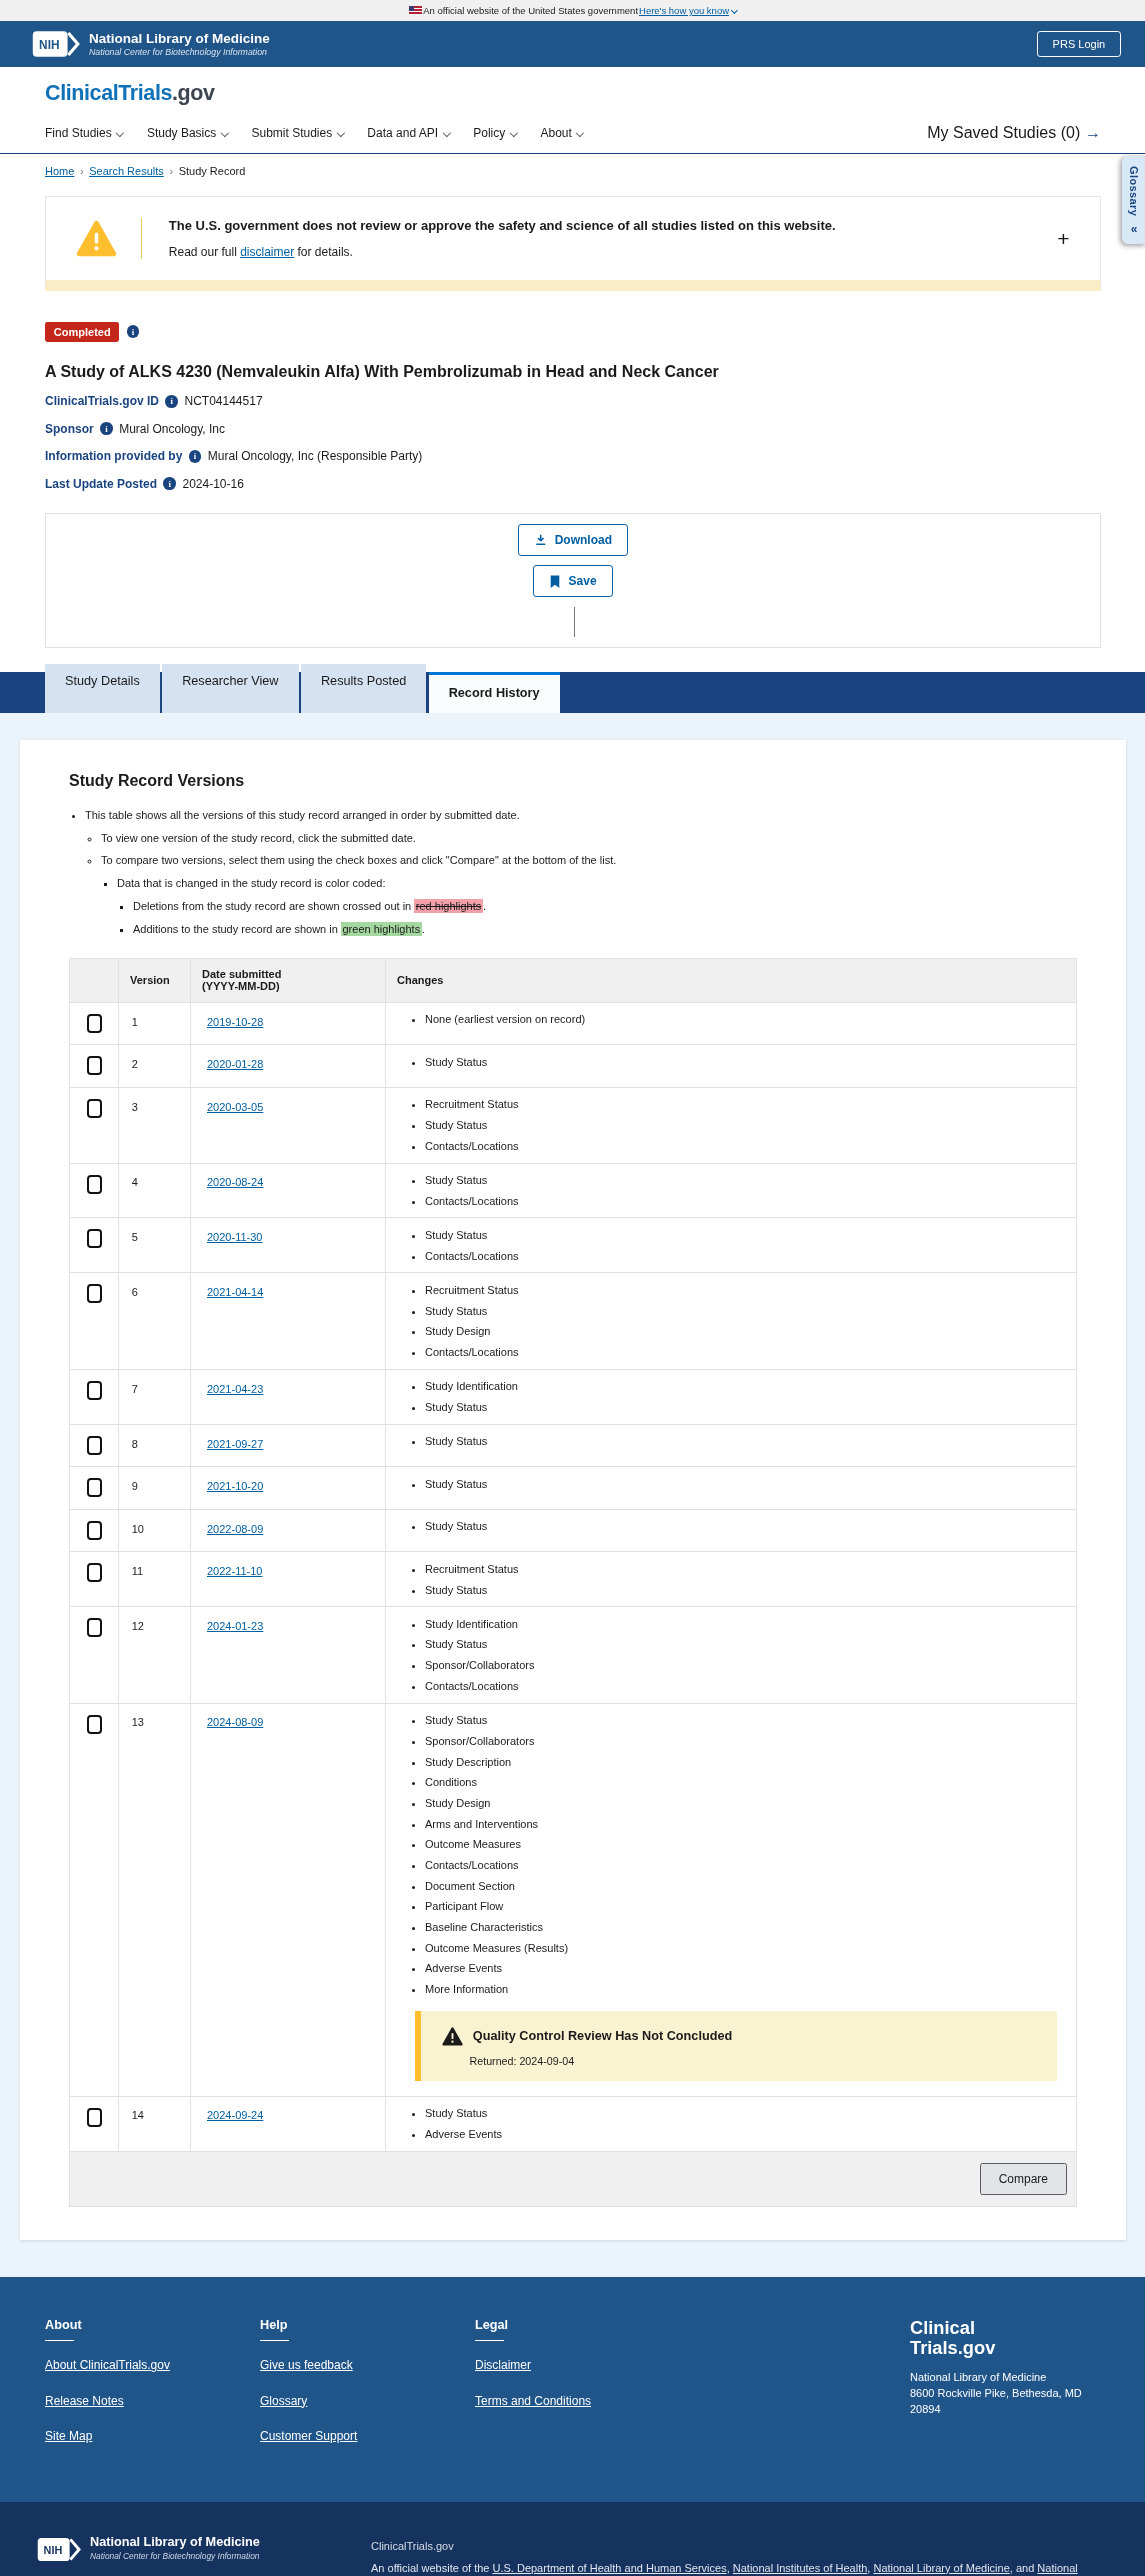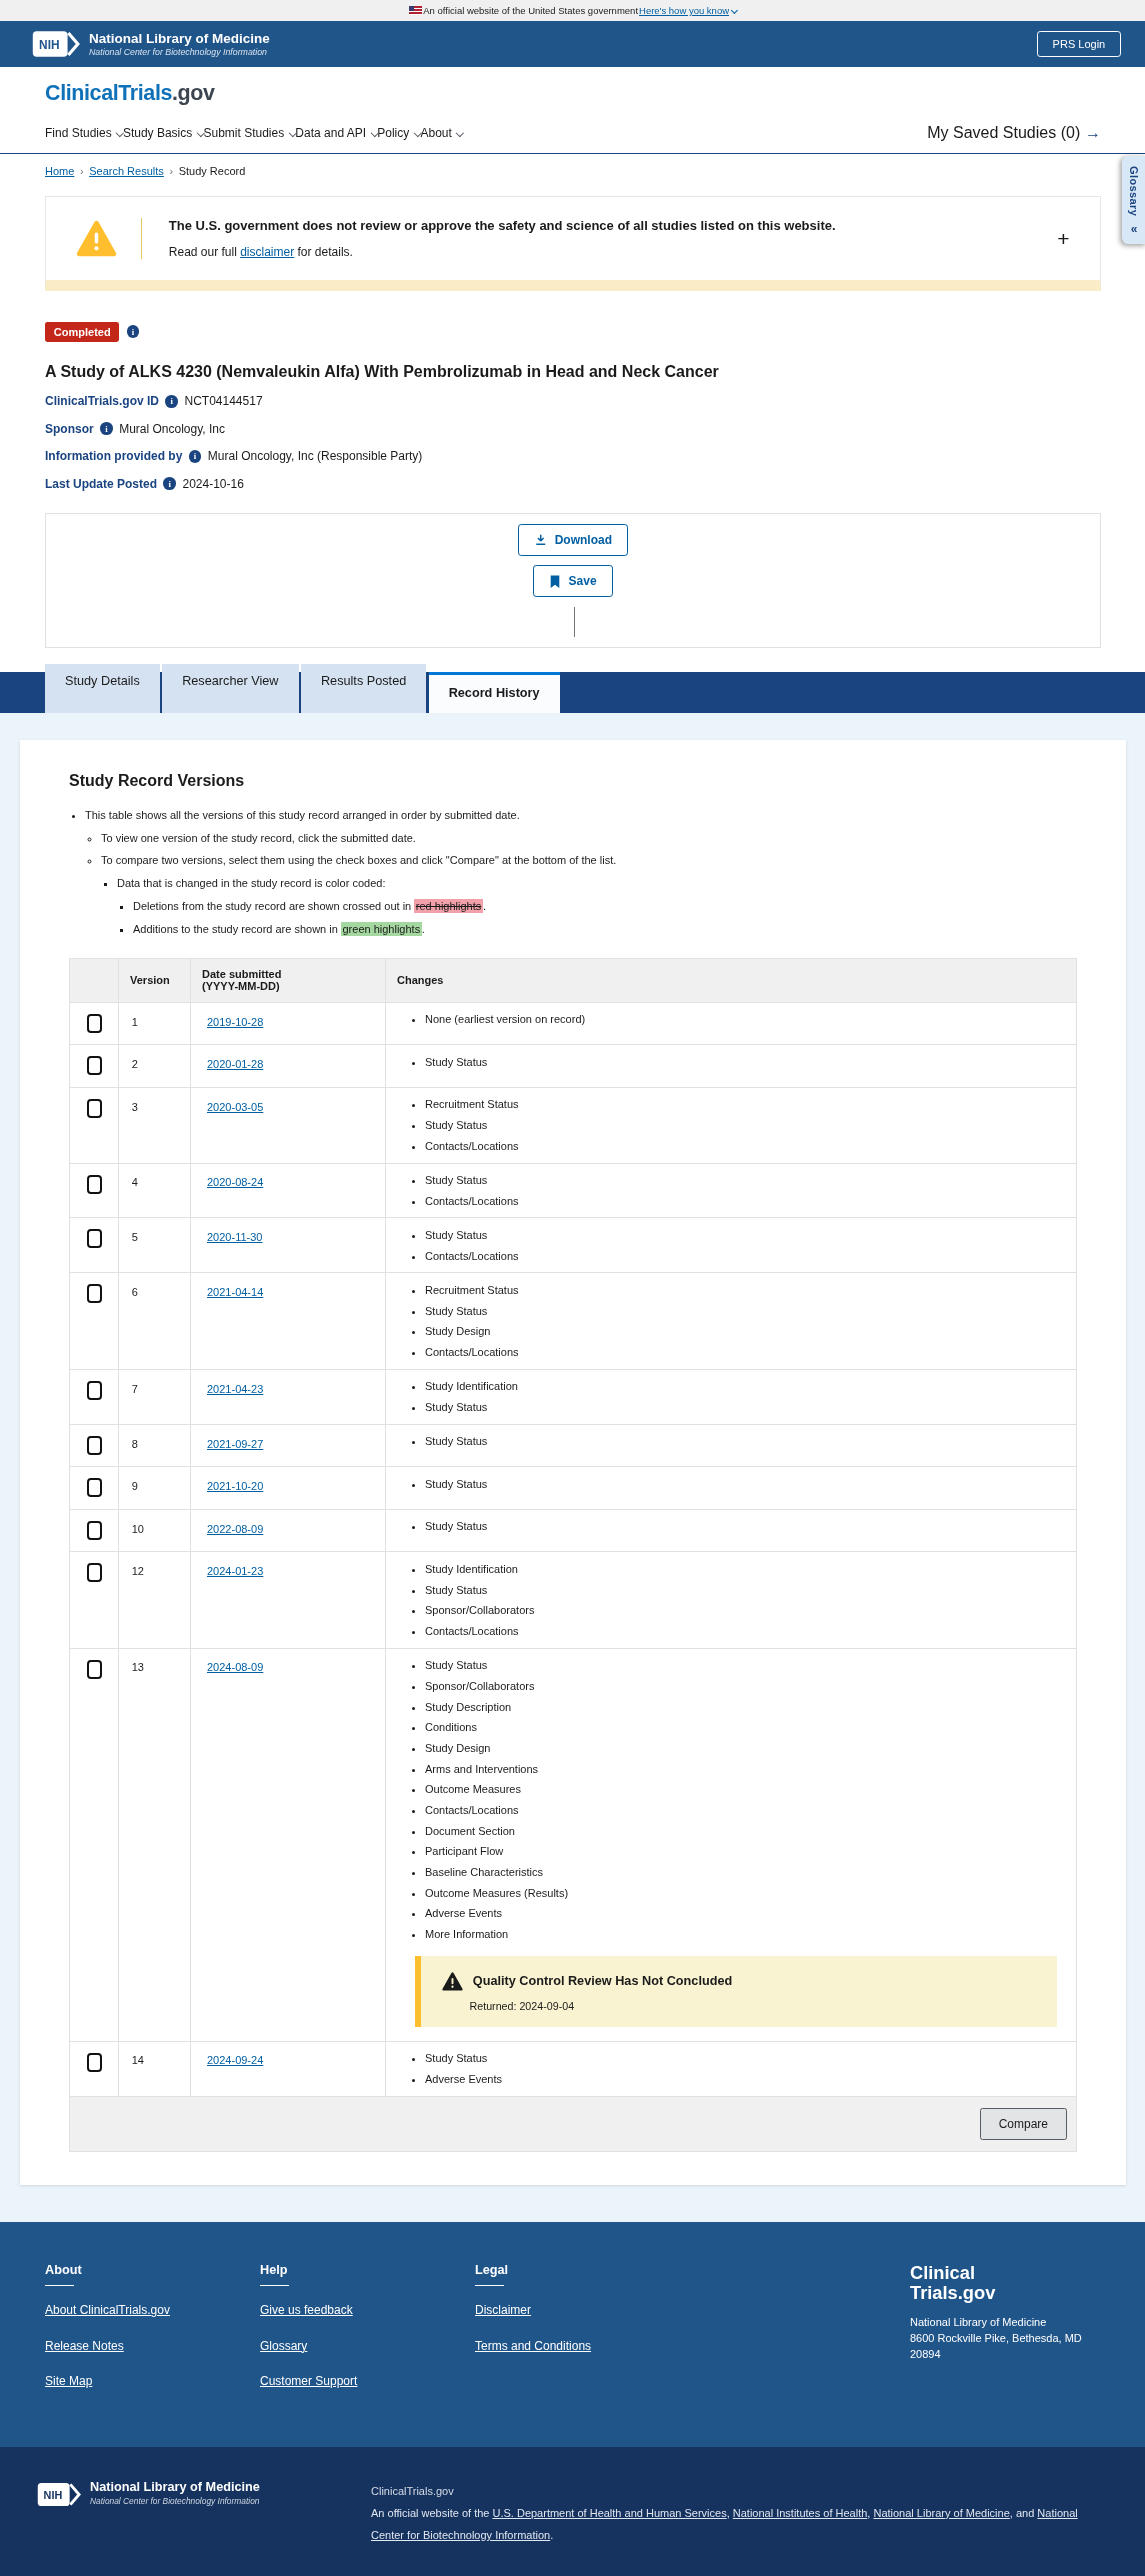--- a/index.html
+++ b/index.html
@@ -22,21 +22,21 @@
   .nih-logo { display:flex; align-items:center; gap:8px; }
   .nlm-text .l1 { color:#fff; font-size:13.5px; font-weight:bold; }
   .nlm-text .l2 { color:#d8e2ee; font-size:8.8px; font-style:italic; margin-top:1.6px; }
   .prs-btn { margin-left:auto; color:#fff; border:0.8px solid #fff; border-radius:3.2px; padding:6.4px 14.3px; font-size:11px; background:transparent; cursor:pointer; }
 
   
   .sitebar { padding:14.3px 45px 0; }
   .ct-logo { font-size:21.5px; font-weight:bold; color:#0f71b8; letter-spacing:-0.4px; }
   .ct-logo .gov { color:#3d4551; font-weight:bold; }
   .mainnav { display:flex; align-items:center; padding:17.5px 45px 11px; border-bottom:1.6px solid #1a4480; }
-  .nav-items { display:flex; }
+  .nav-items { display:flex; gap:24px; }
   .nav-item { font-size:12px; color:#1b1b1b; cursor:pointer; white-space:nowrap; }
   .chev-dn { display:inline-block; width:5.6px; height:5.6px; border-right:1.3px solid #565c65; border-bottom:1.3px solid #565c65; transform:rotate(45deg); margin-left:5.6px; vertical-align:1.6px; }
   .saved { margin-left:auto; font-size:16px; color:#1b1b1b; cursor:pointer; }
   .saved .arrow { margin-left:4.8px; color:#1a4480; }
 
   
   .breadcrumb { padding:11px 45px 8px; font-size:11px; }
   .breadcrumb .sep { color:#71767a; margin:0 5.6px; }
   .breadcrumb .current { color:#1b1b1b; }
 
@@ -379,20 +379,31 @@
             <td class="col-ver">10</td>
             <td class="col-date"><a class="datelink" href="#">2022-08-09</a></td>
             <td class="col-changes">
               <ul class="changes-list">
                 <li>Study Status</li>
               </ul>
             </td>
           </tr>
           <tr>
             <td class="col-check"><span class="checkbox"></span></td>
+            <td class="col-ver">11</td>
+            <td class="col-date"><a class="datelink" href="#">2022-11-10</a></td>
+            <td class="col-changes">
+              <ul class="changes-list">
+                <li>Recruitment Status</li>
+                <li>Study Status</li>
+              </ul>
+            </td>
+          </tr>
+          <tr>
+            <td class="col-check"><span class="checkbox"></span></td>
             <td class="col-ver">12</td>
             <td class="col-date"><a class="datelink" href="#">2024-01-23</a></td>
             <td class="col-changes">
               <ul class="changes-list">
                 <li>Study Identification</li>
                 <li>Study Status</li>
                 <li>Sponsor/Collaborators</li>
                 <li>Contacts/Locations</li>
               </ul>
             </td>

